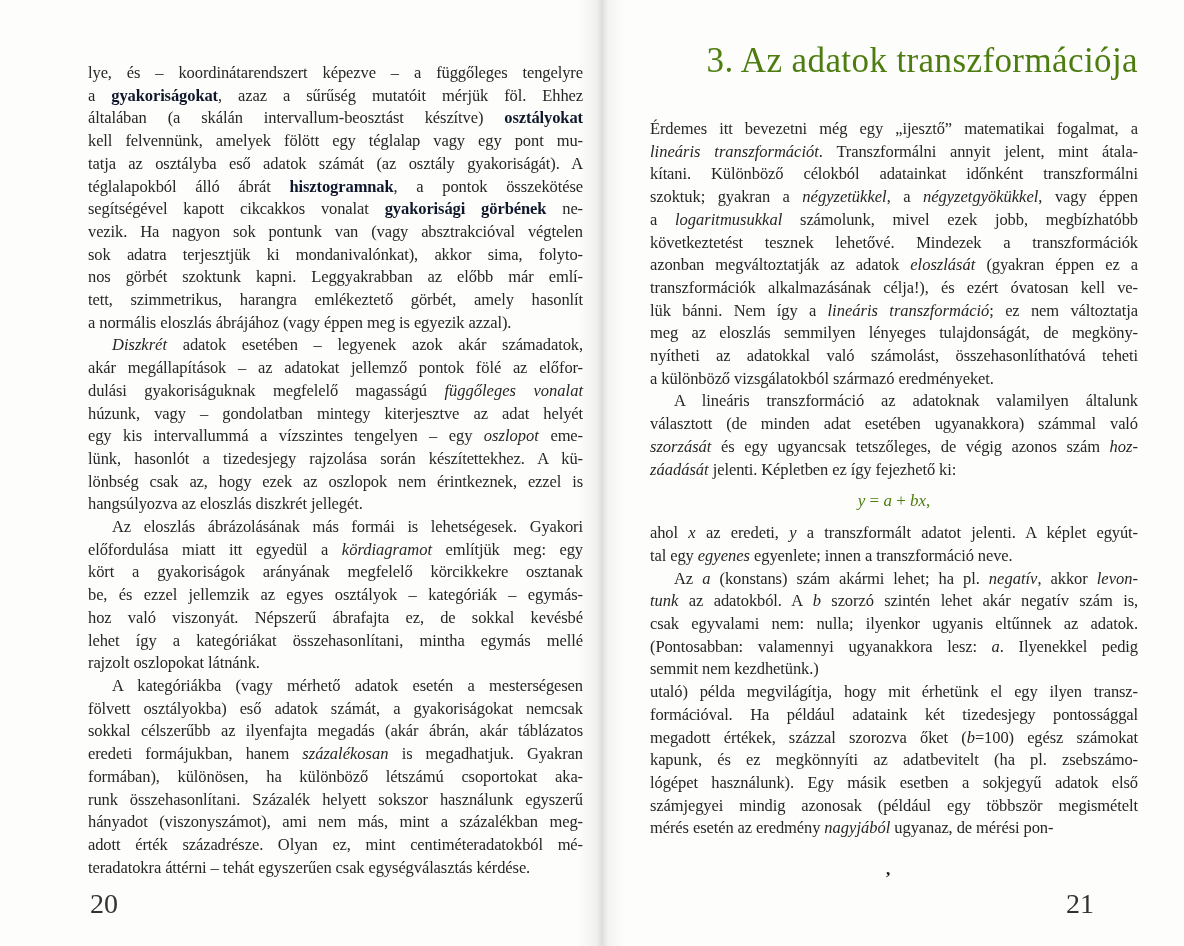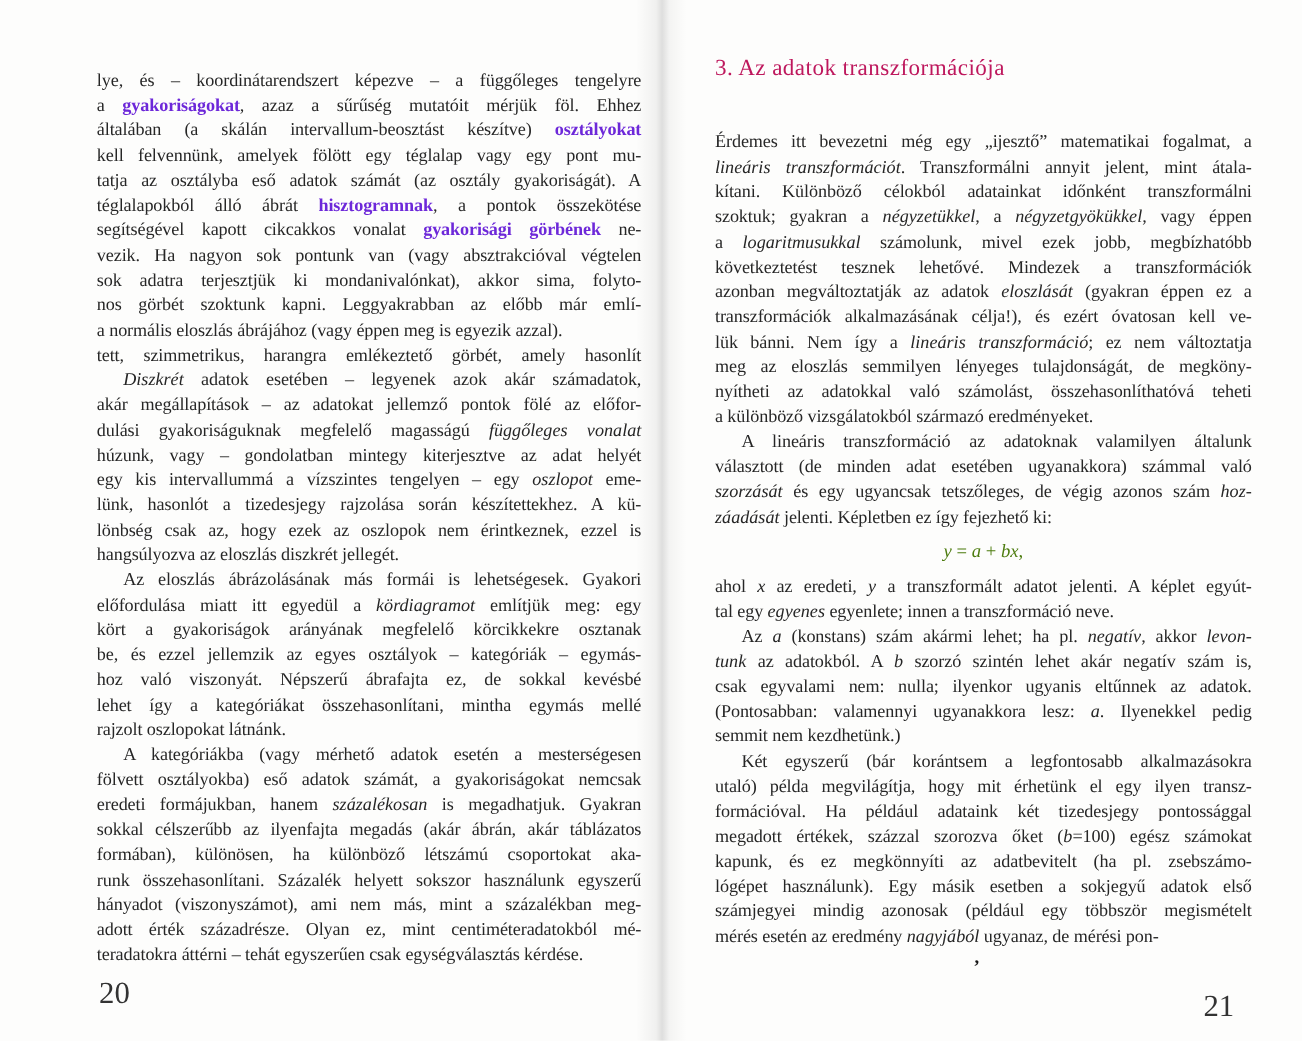--- a/index.html
+++ b/index.html
@@ -16,74 +16,74 @@
   }
   .col{position:absolute;}
   .col-left{left:88px;top:46px;width:495px;margin-top:16px;}
   .col-right{left:650px;top:42px;width:488px;}
   .line{
     font-size:16.5px;line-height:22.7px;letter-spacing:-0.1px;
     text-align:justify;text-justify:inter-word;
   }
   .line.just{text-align-last:justify;}
   .line.indent{text-indent:24px;}
-  .line b{color:#6d28d9;}
+  .line b{color:#0f172a;}
   .line i{letter-spacing:0;}
   .chapter-heading{
-    font-size:21px;font-weight:400;letter-spacing:0.4px;color:#be185d;
-    margin:0 0 38px 0;line-height:38px;
+    font-size:35px;font-weight:400;letter-spacing:0.4px;color:#4d7c0f;
+    margin:0 0 38px 0;line-height:38px;text-align:right;
   }
   .formula{
     text-align:center;font-size:17px;line-height:23px;margin:8px 0 10px 0;
     color:#4d7c0f;
   }
   .pageno{position:absolute;font-size:28px;color:#333;}
   .pageno-left{left:90px;top:888px;}
-  .pageno-right{left:1094px;top:888px;margin-top:12px;}
+  .pageno-right{left:1066px;top:888px;}
   .ink-mark{
     position:absolute;left:886px;top:860px;font-size:17px;font-weight:bold;color:#141414;
   }
 </style>
 </head>
 <body>
 
 <div class="gutter"></div>
 
 <div class="col col-left" id="left-col">
     <div class="line just">lye, és – koordinátarendszert képezve – a függőleges tengelyre</div>
     <div class="line just">a <b>gyakoriságokat</b>, azaz a sűrűség mutatóit mérjük föl. Ehhez</div>
     <div class="line just">általában (a skálán intervallum-beosztást készítve) <b>osztályokat</b></div>
     <div class="line just">kell felvennünk, amelyek fölött egy téglalap vagy egy pont mu-</div>
     <div class="line just">tatja az osztályba eső adatok számát (az osztály gyakoriságát). A</div>
     <div class="line just">téglalapokból álló ábrát <b>hisztogramnak</b>, a pontok összekötése</div>
     <div class="line just">segítségével kapott cikcakkos vonalat <b>gyakorisági görbének</b> ne-</div>
     <div class="line just">vezik. Ha nagyon sok pontunk van (vagy absztrakcióval végtelen</div>
     <div class="line just">sok adatra terjesztjük ki mondanivalónkat), akkor sima, folyto-</div>
     <div class="line just">nos görbét szoktunk kapni. Leggyakrabban az előbb már emlí-</div>
+    <div class="line just">tett, szimmetrikus, harangra emlékeztető görbét, amely hasonlít</div>
     <div class="line">a normális eloszlás ábrájához (vagy éppen meg is egyezik azzal).</div>
-    <div class="line just">tett, szimmetrikus, harangra emlékeztető görbét, amely hasonlít</div>
     <div class="line just indent"><i>Diszkrét</i> adatok esetében – legyenek azok akár számadatok,</div>
     <div class="line just">akár megállapítások – az adatokat jellemző pontok fölé az előfor-</div>
     <div class="line just">dulási gyakoriságuknak megfelelő magasságú <i>függőleges vonalat</i></div>
     <div class="line just">húzunk, vagy – gondolatban mintegy kiterjesztve az adat helyét</div>
     <div class="line just">egy kis intervallummá a vízszintes tengelyen – egy <i>oszlopot</i> eme-</div>
     <div class="line just">lünk, hasonlót a tizedesjegy rajzolása során készítettekhez. A kü-</div>
     <div class="line just">lönbség csak az, hogy ezek az oszlopok nem érintkeznek, ezzel is</div>
     <div class="line">hangsúlyozva az eloszlás diszkrét jellegét.</div>
     <div class="line just indent">Az eloszlás ábrázolásának más formái is lehetségesek. Gyakori</div>
     <div class="line just">előfordulása miatt itt egyedül a <i>kördiagramot</i> említjük meg: egy</div>
     <div class="line just">kört a gyakoriságok arányának megfelelő körcikkekre osztanak</div>
     <div class="line just">be, és ezzel jellemzik az egyes osztályok – kategóriák – egymás-</div>
     <div class="line just">hoz való viszonyát. Népszerű ábrafajta ez, de sokkal kevésbé</div>
     <div class="line just">lehet így a kategóriákat összehasonlítani, mintha egymás mellé</div>
     <div class="line">rajzolt oszlopokat látnánk.</div>
     <div class="line just indent">A kategóriákba (vagy mérhető adatok esetén a mesterségesen</div>
     <div class="line just">fölvett osztályokba) eső adatok számát, a gyakoriságokat nemcsak</div>
+    <div class="line just">sokkal célszerűbb az ilyenfajta megadás (akár ábrán, akár táblázatos</div>
     <div class="line just">eredeti formájukban, hanem <i>százalékosan</i> is megadhatjuk. Gyakran</div>
-    <div class="line just">sokkal célszerűbb az ilyenfajta megadás (akár ábrán, akár táblázatos</div>
     <div class="line just">formában), különösen, ha különböző létszámú csoportokat aka-</div>
     <div class="line just">runk összehasonlítani. Százalék helyett sokszor használunk egyszerű</div>
     <div class="line just">hányadot (viszonyszámot), ami nem más, mint a százalékban meg-</div>
     <div class="line just">adott érték századrésze. Olyan ez, mint centiméteradatokból mé-</div>
     <div class="line">teradatokra áttérni – tehát egyszerűen csak egységválasztás kérdése.</div>
   </div>
 
 <div class="col col-right">
   <h1 class="chapter-heading">3. Az adatok transzformációja</h1>
   <div id="right-col">
@@ -104,21 +104,20 @@
       <div class="line just"><i>szorzását</i> és egy ugyancsak tetszőleges, de végig azonos szám <i>hoz-</i></div>
       <div class="line"><i>záadását</i> jelenti. Képletben ez így fejezhető ki:</div>
       <div class="formula"><i>y</i> = <i>a</i> + <i>bx</i>,</div>
       <div class="line just">ahol <i>x</i> az eredeti, <i>y</i> a transzformált adatot jelenti. A képlet egyút-</div>
       <div class="line">tal egy <i>egyenes</i> egyenlete; innen a transzformáció neve.</div>
       <div class="line just indent">Az <i>a</i> (konstans) szám akármi lehet; ha pl. <i>negatív</i>, akkor <i>levon-</i></div>
       <div class="line just"><i>tunk</i> az adatokból. A <i>b</i> szorzó szintén lehet akár negatív szám is,</div>
       <div class="line just">csak egyvalami nem: nulla; ilyenkor ugyanis eltűnnek az adatok.</div>
       <div class="line just">(Pontosabban: valamennyi ugyanakkora lesz: <i>a</i>. Ilyenekkel pedig</div>
       <div class="line">semmit nem kezdhetünk.)</div>
-      <div class="line just indent">Két egyszerű (bár korántsem a legfontosabb alkalmazásokra</div>
       <div class="line just">utaló) példa megvilágítja, hogy mit érhetünk el egy ilyen transz-</div>
       <div class="line just">formációval. Ha például adataink két tizedesjegy pontossággal</div>
       <div class="line just">megadott értékek, százzal szorozva őket (<i>b</i>=100) egész számokat</div>
       <div class="line just">kapunk, és ez megkönnyíti az adatbevitelt (ha pl. zsebszámo-</div>
       <div class="line just">lógépet használunk). Egy másik esetben a sokjegyű adatok első</div>
       <div class="line just">számjegyei mindig azonosak (például egy többször megismételt</div>
       <div class="line">mérés esetén az eredmény <i>nagyjából</i> ugyanaz, de mérési pon-</div>
     </div>
 </div>
 

